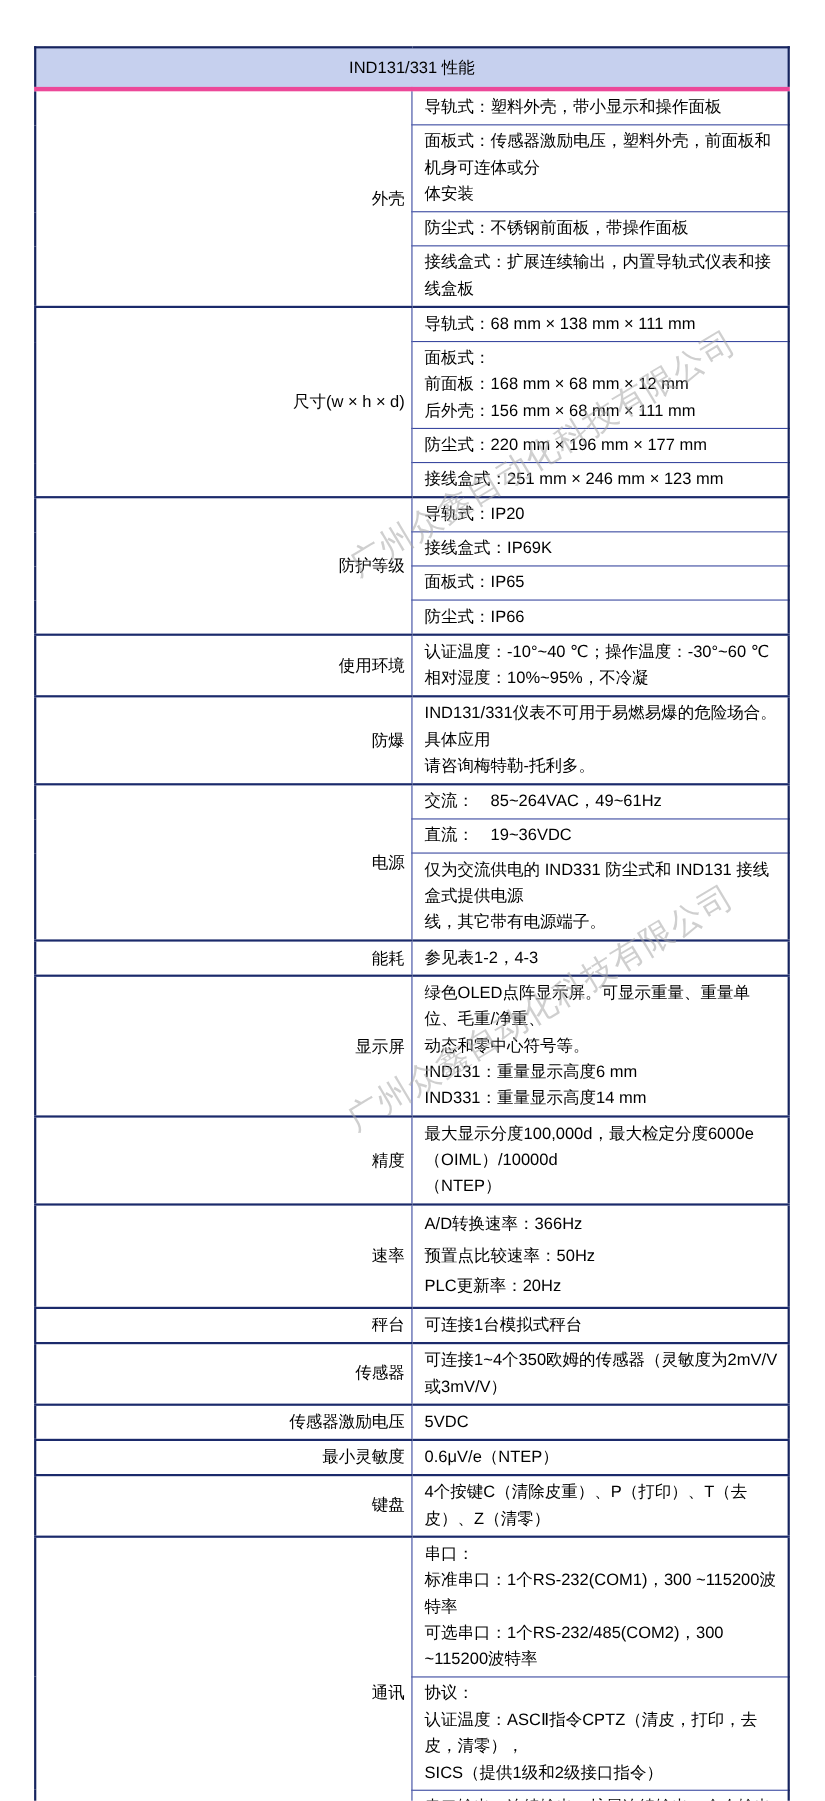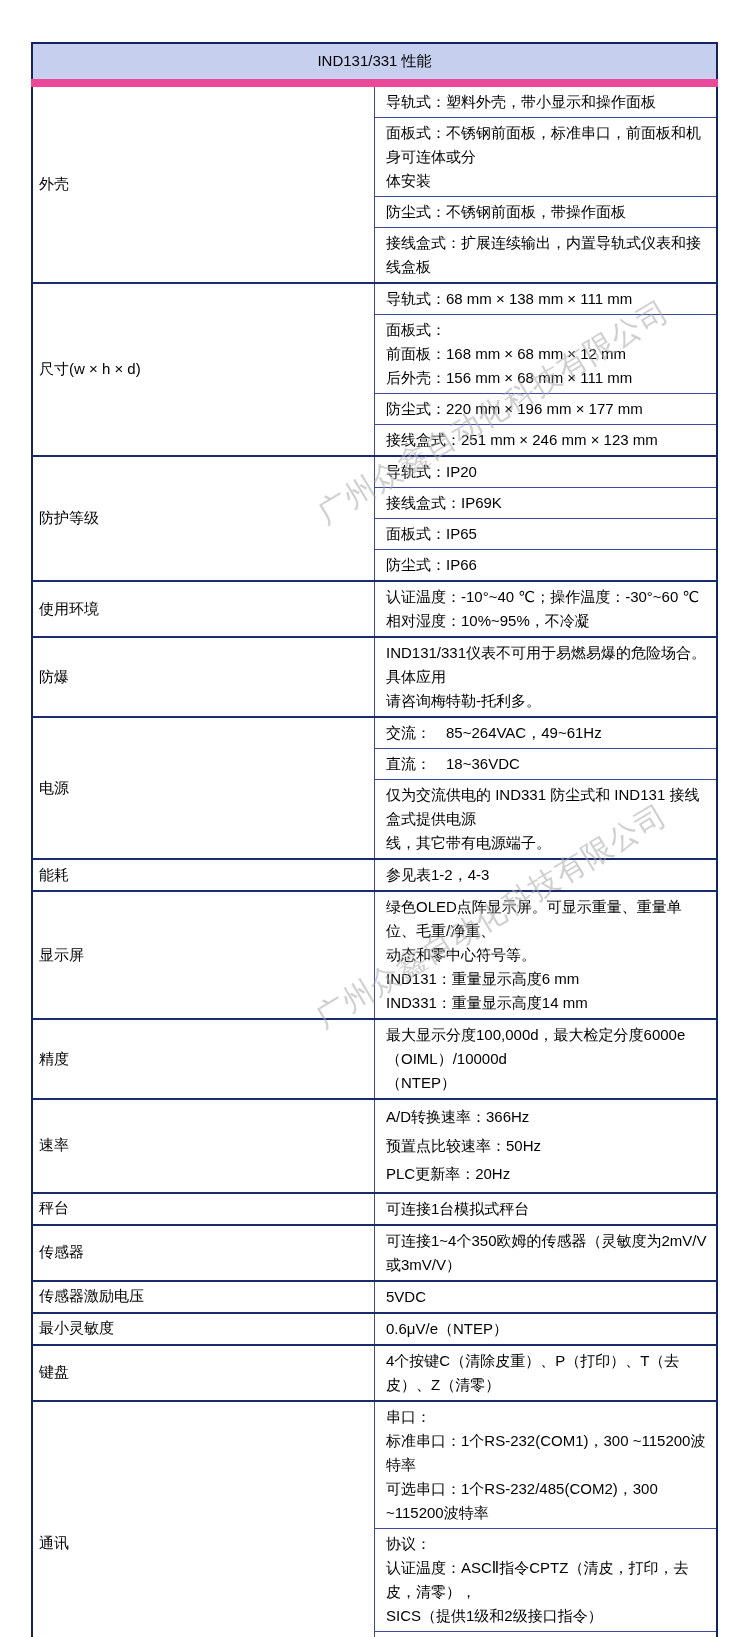--- a/index.html
+++ b/index.html
@@ -13,23 +13,23 @@
     border:2px solid #16245e;
   }
   td,th{
     border:1px solid #3a49a0;
     font-size:15px;vertical-align:middle;
     overflow:hidden;
   }
   tr.sec > td{border-top:2px solid #1b2a6b;}
   th.title{
     background:#c6d0ee;height:33px;text-align:center;
-    font-weight:400;font-size:15px;border-bottom:8px solid #ec4899;
+    font-weight:400;font-size:15px;border-bottom:4px solid #ec4899;
   }
-  td.lbl{width:217px;text-align:left;padding:2px 6px;}
+  td.lbl{width:217px;text-align:right;padding:2px 6px;}
   td.val{
     text-align:left;padding:3px 8px 3px 11px;
     white-space:pre-line;line-height:1.6;
   }
   td.val.loose{line-height:1.9;}
   .watermark{
     position:absolute;color:#a9a9a9;opacity:.55;font-size:30px;
     white-space:nowrap;transform:rotate(-31deg);transform-origin:center;
     pointer-events:none;z-index:5;letter-spacing:1px;
   }
@@ -44,21 +44,21 @@
     <tbody>
       <tr style="height:33px">
         <th class="title" colspan="2">IND131/331 性能</th>
       </tr>
 
       <tr class="sec" style="height:30px">
         <td class="lbl" rowspan="4">外壳</td>
         <td class="val">导轨式：塑料外壳，带小显示和操作面板</td>
       </tr>
       <tr style="height:64px">
-          <td class="val">面板式：不锈钢前面板，标准串口，前面板和机身可连体或分
+          <td class="val">面板式：传感器激励电压，塑料外壳，前面板和机身可连体或分
 体安装</td>
         </tr>
       <tr style="height:29px">
           <td class="val">防尘式：不锈钢前面板，带操作面板</td>
         </tr>
       <tr style="height:30px">
           <td class="val">接线盒式：扩展连续输出，内置导轨式仪表和接线盒板</td>
         </tr>
 
       <tr class="sec" style="height:30px">
@@ -101,21 +101,21 @@
         <td class="lbl">防爆</td>
         <td class="val">IND131/331仪表不可用于易燃易爆的危险场合。具体应用
 请咨询梅特勒-托利多。</td>
       </tr>
 
       <tr class="sec" style="height:31px">
         <td class="lbl" rowspan="3">电源</td>
         <td class="val">交流：　85~264VAC，49~61Hz</td>
       </tr>
       <tr style="height:31px">
-          <td class="val">直流：　18~36VDC</td>
+          <td class="val">直流：　19~36VDC</td>
         </tr>
       <tr style="height:58px">
           <td class="val">仅为交流供电的 IND331 防尘式和 IND131 接线盒式提供电源
 线，其它带有电源端子。</td>
         </tr>
 
       <tr class="sec" style="height:31px">
         <td class="lbl">能耗</td>
         <td class="val">参见表1-2，4-3</td>
       </tr>

